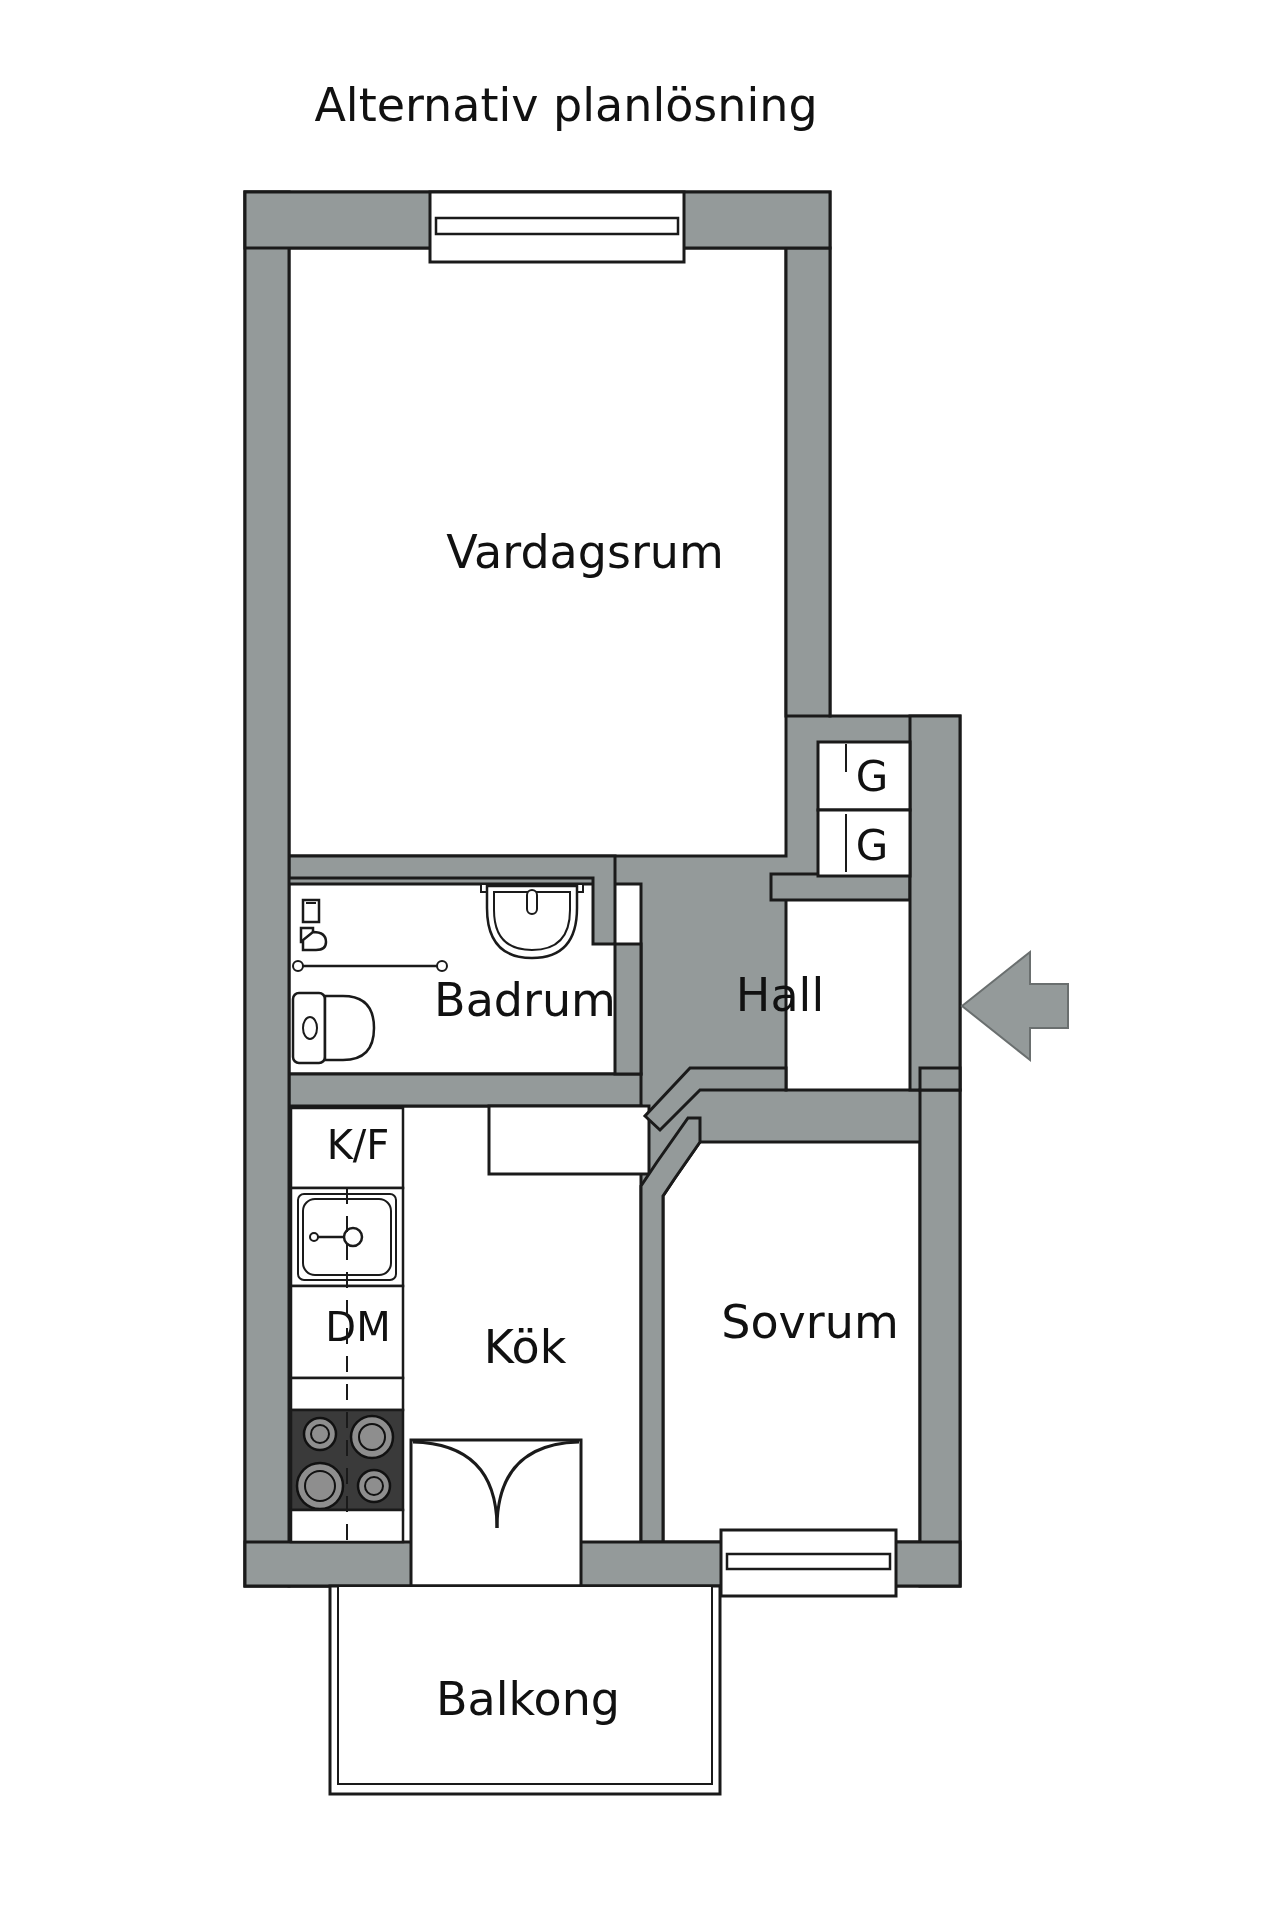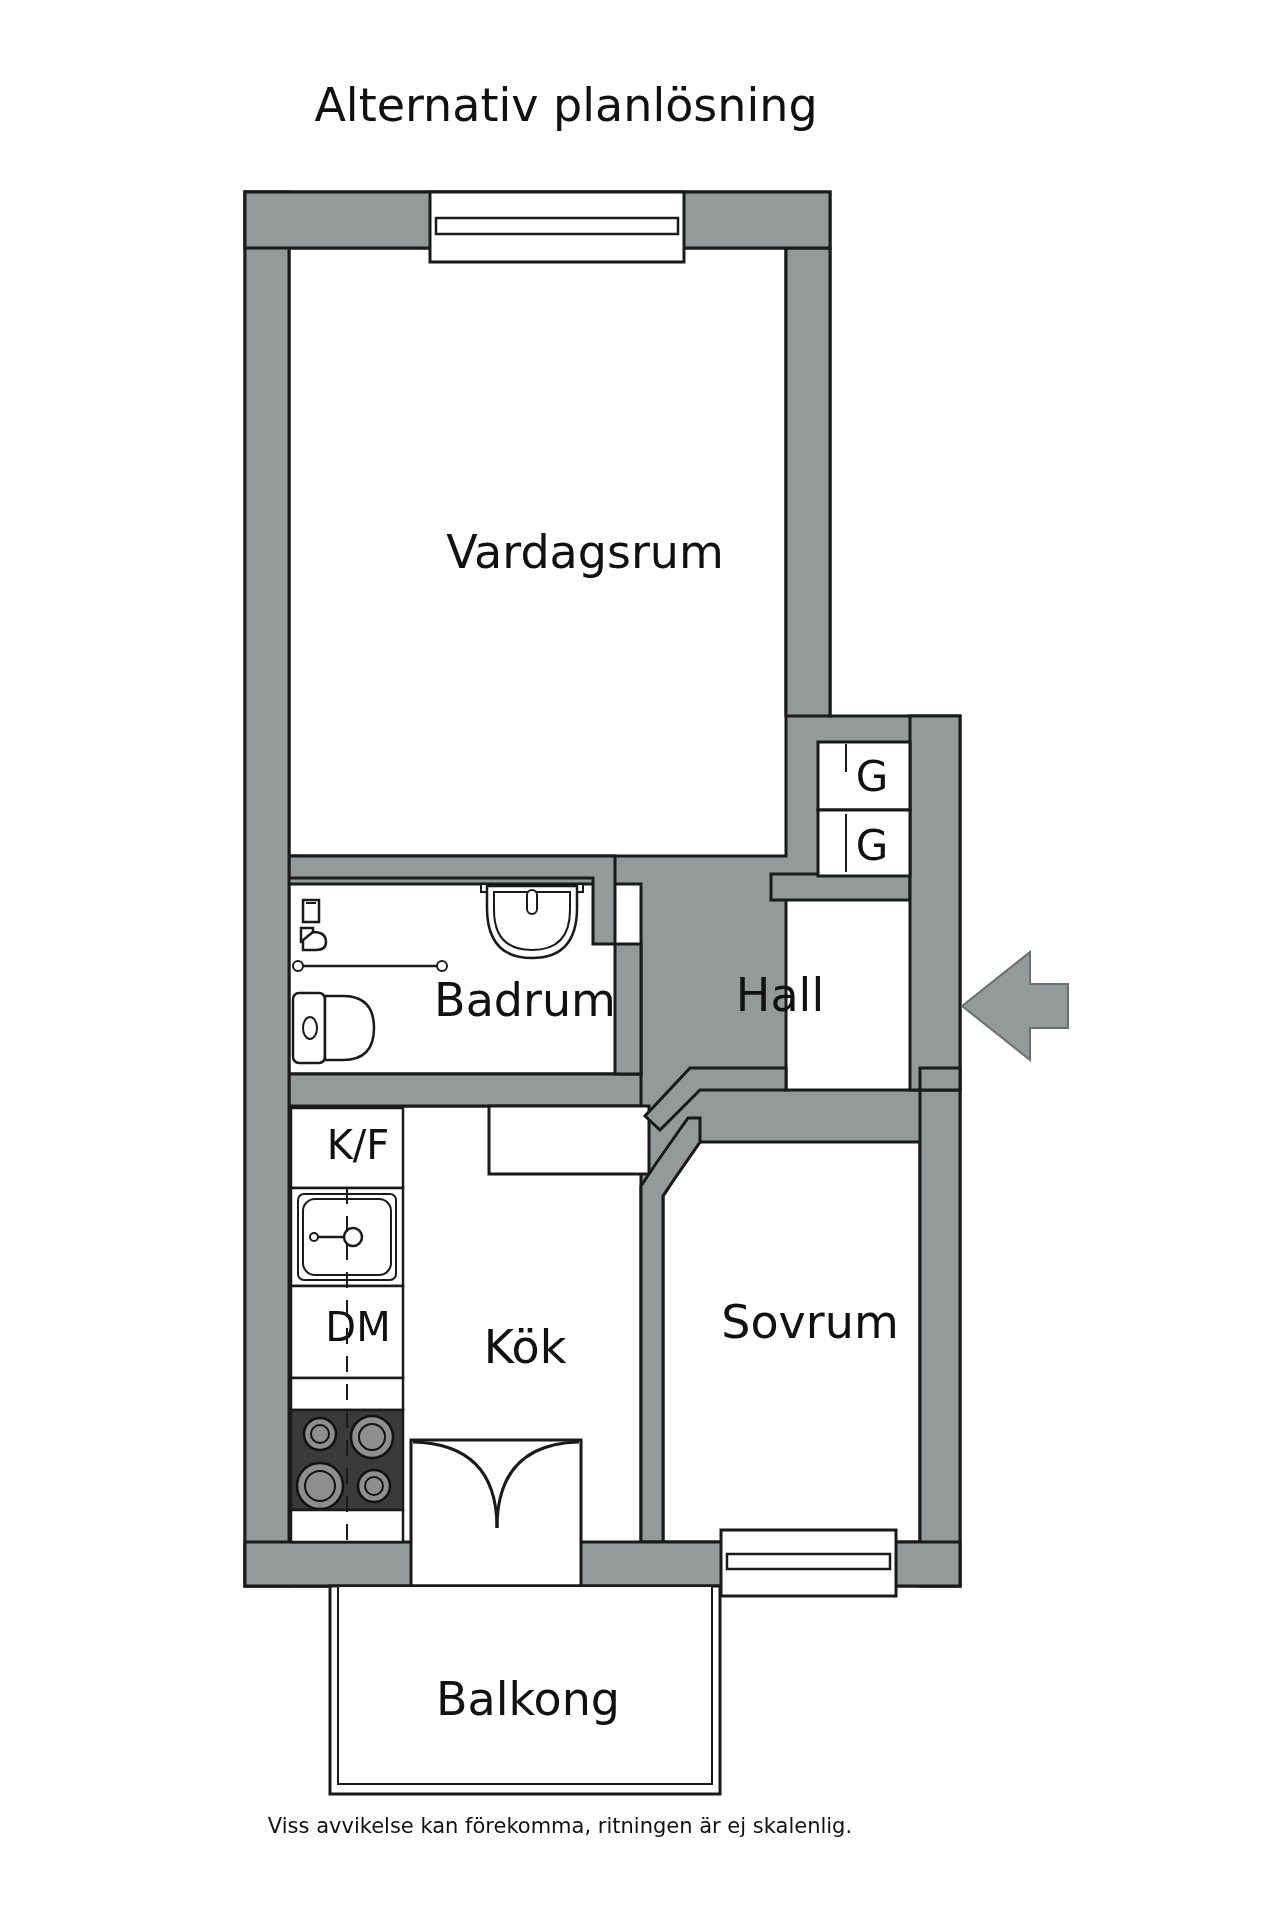--- a/index.html
+++ b/index.html
@@ -252,15 +252,14 @@
       <text class="room-label" x="585" y="555">Vardagsrum</text>
       <text class="room-label" x="525" y="1003">Badrum</text>
       <text class="room-label" x="780" y="998">Hall</text>
       <text class="room-label" x="525" y="1350">Kök</text>
       <text class="room-label" x="810" y="1325">Sovrum</text>
       <text class="room-label" x="528" y="1702">Balkong</text>
     </g>
 
   </svg>
 
-  <div id="plan-footnote">Viss avvikelse kan förekomma, ritningen är ej skalenlig.</div>
 
 </div>
 
 </body></html>

